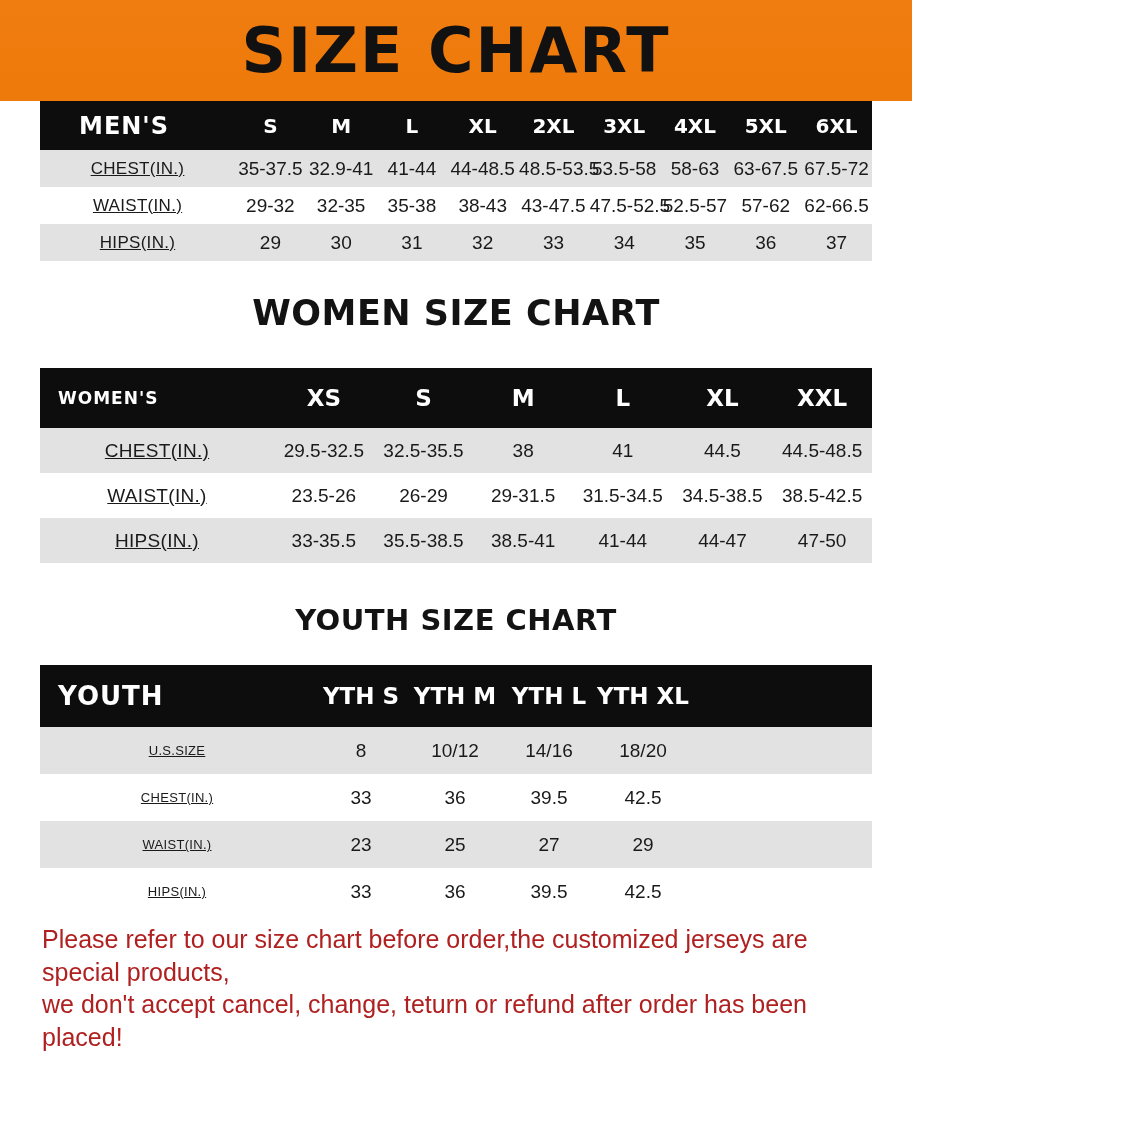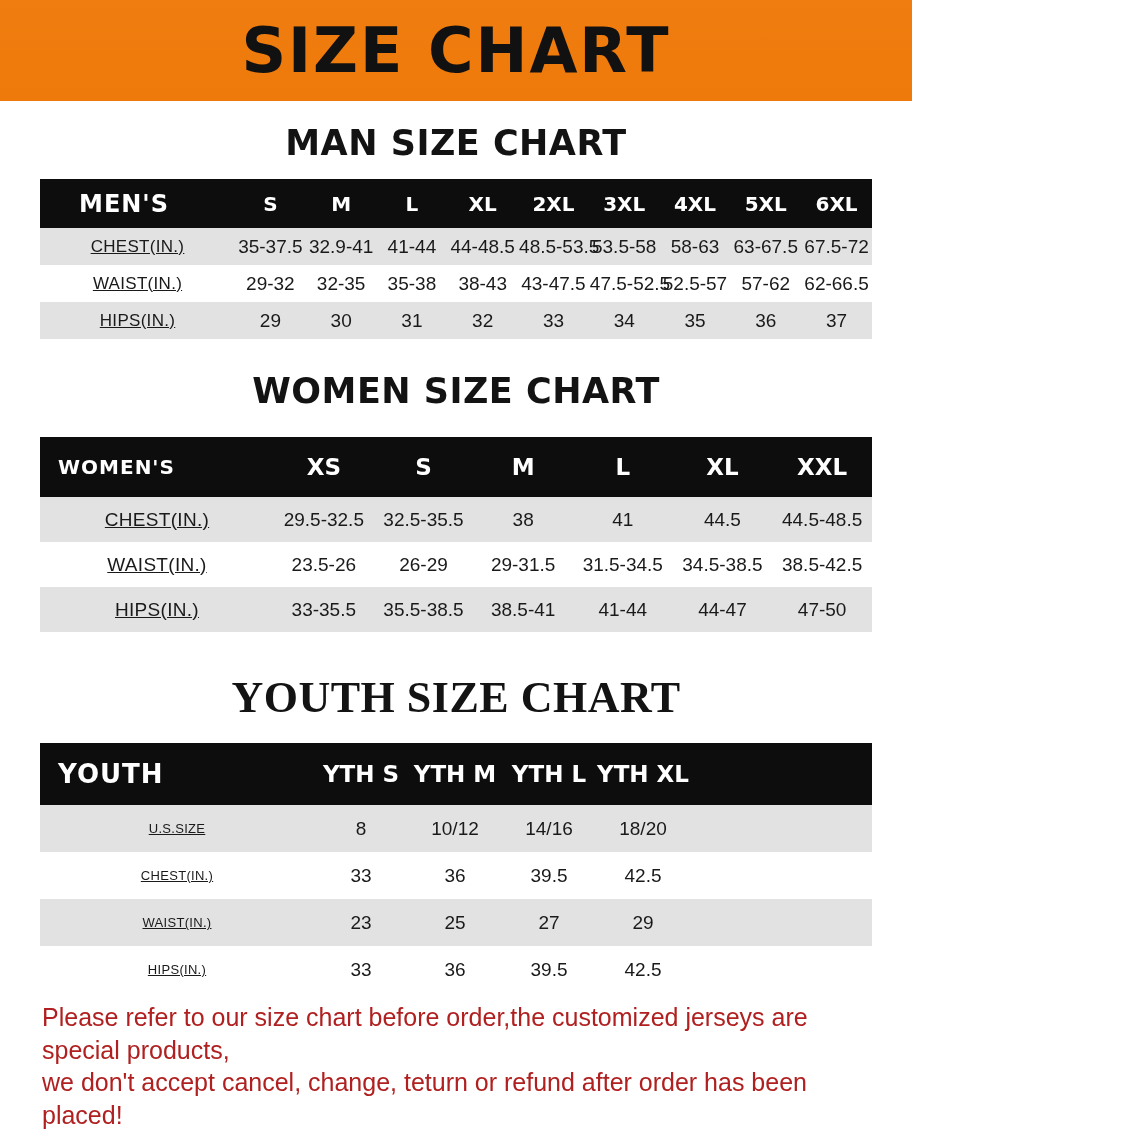--- a/index.html
+++ b/index.html
@@ -48,27 +48,26 @@
     letter-spacing: 0.5px;
   }
   .section-title.man {
     font-size: 35px;
     margin-top: 22px;
     margin-bottom: 16px;
   }
   .section-title.women {
     font-size: 35px;
     margin-top: 32px;
-    margin-bottom: 26px;
+    margin-bottom: 35px;
   }
   .section-title.youth {
-    font-size: 44px;
+    font-size: 29px;
     margin-top: 40px;
-    margin-bottom: 20px;
-    font-family: Liberation Serif, serif;
+    margin-bottom: 28px;
   }
 
   
   .table-wrap {
     padding: 0 40px;
   }
   table.size-table {
     width: 100%;
     border-collapse: collapse;
     table-layout: fixed;
@@ -104,21 +103,21 @@
   table.size-table tbody tr.even td { background: #ffffff; }
 
   
   #men-table thead th { height: 47px; font-size: 20px; }
   #men-table thead th.corner { font-size: 24px; padding-left: 39px; }
   #men-table tbody td { height: 35px; font-size: 19px; }
   #men-table tbody td.rowlabel { font-size: 17px; }
 
   
   #women-table thead th { height: 58px; font-size: 23px; }
-  #women-table thead th.corner { font-size: 20px; }
+  #women-table thead th.corner { font-size: 17px; }
   #women-table tbody td { height: 43px; font-size: 19px; }
   #women-table tbody td.rowlabel { font-size: 19px; }
 
   
   #youth-table thead th { height: 60px; font-size: 23px; }
   #youth-table thead th.corner { font-size: 26px; }
   #youth-table tbody td { height: 45px; font-size: 19px; }
   #youth-table tbody td.rowlabel { font-size: 13px; margin-top: 42px; }
 
   
@@ -135,21 +134,20 @@
 </style>
 </head>
 <body>
 
 <div class="page">
 
   <div class="banner">
     <div class="banner-title">SIZE CHART</div>
   </div>
 
-  <div class="section-title man">MAN SIZE CHART</div>
   <div class="table-wrap">
     <table class="size-table" id="men-table">
       <thead>
         <tr>
           <th class="corner" style="width:155px">MEN'S</th>
           <th>S</th>
           <th>M</th>
           <th>L</th>
           <th>XL</th>
           <th>2XL</th>

